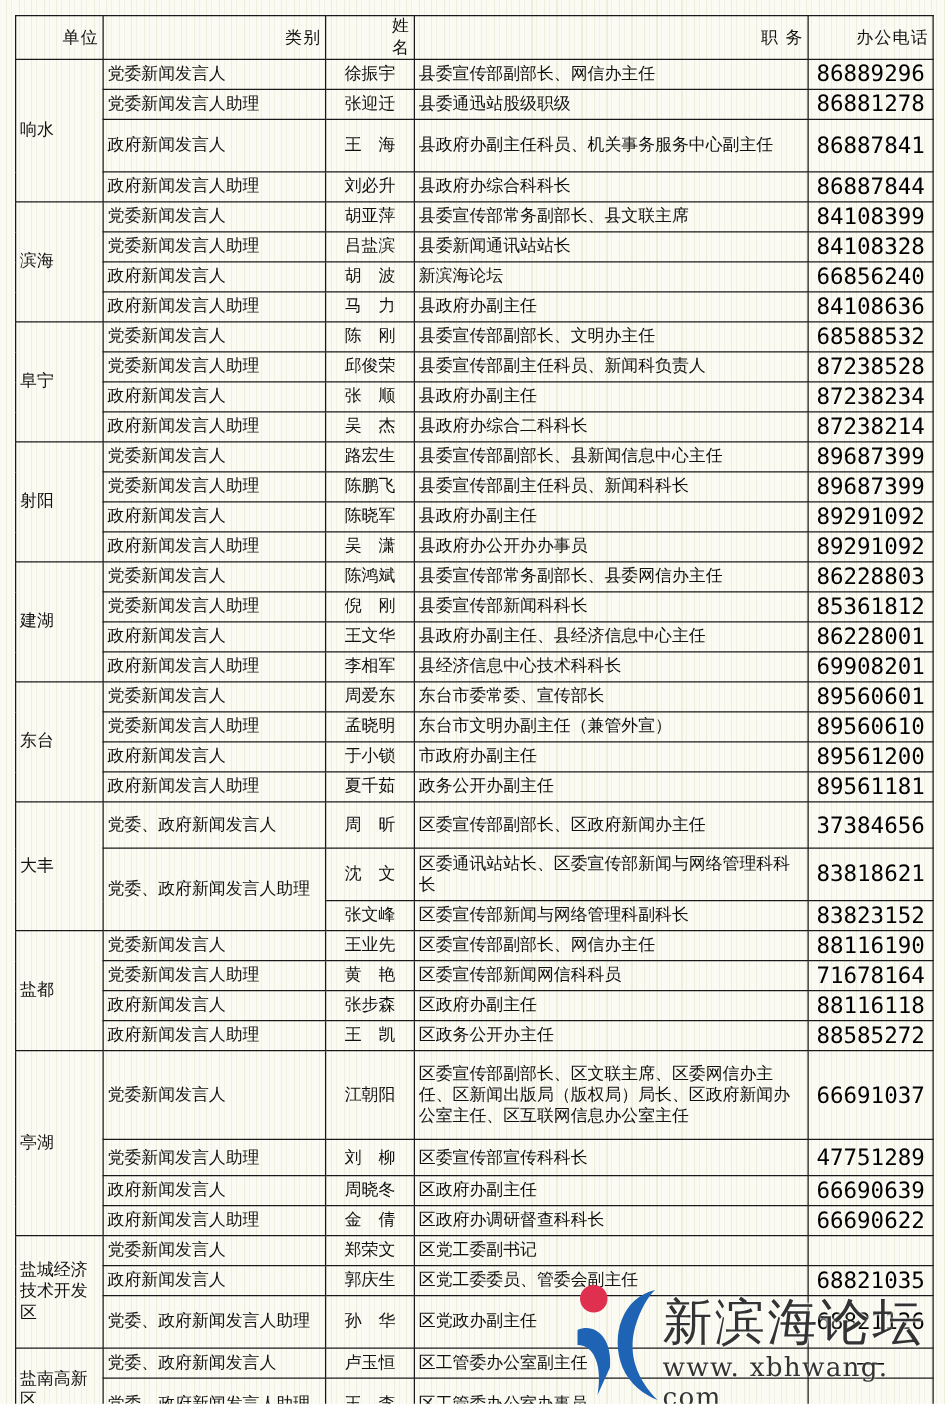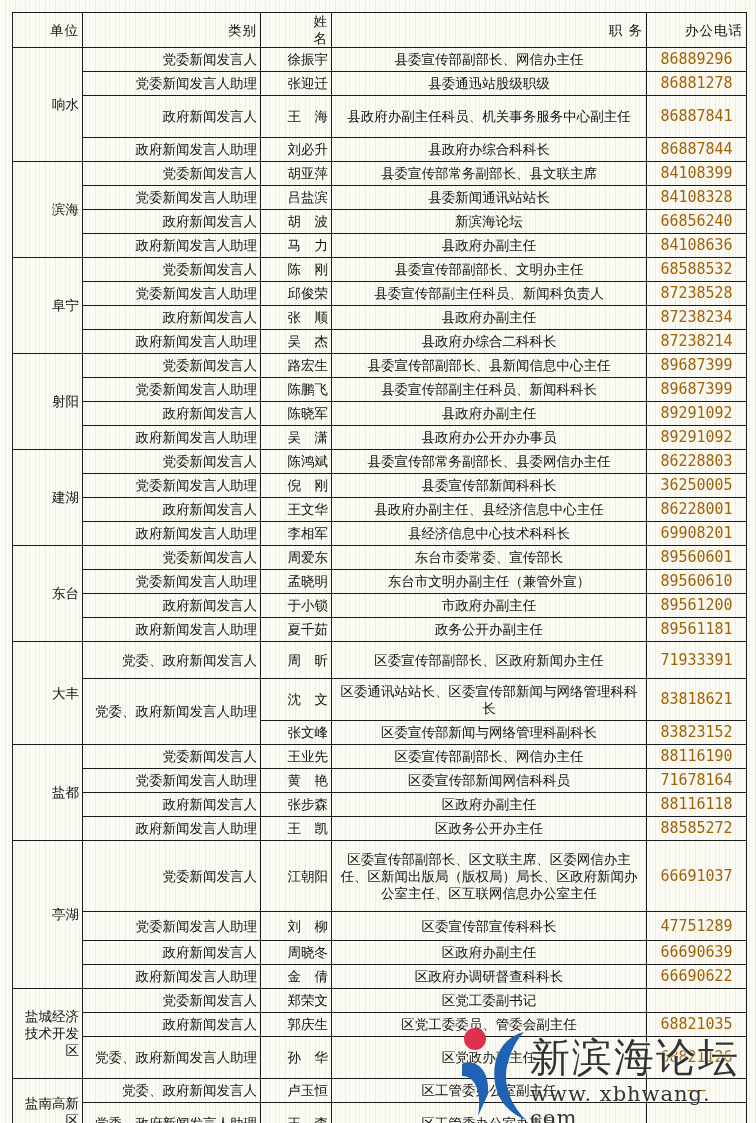--- a/index.html
+++ b/index.html
@@ -18,25 +18,25 @@
   }
   table.roster td, table.roster th {
     border: 1px solid #1a1a1a;
     padding: 0 3px;
     line-height: 17px;
     font-weight: normal;
     background: transparent;
     overflow: hidden;
   }
   table.roster th { height: 23px; text-align: right; letter-spacing: 1px; padding-left: 36px; }
-  td.unit { text-align: right; }
-  td.cat { text-align: right; }
-  td.name { text-align: right; letter-spacing: 0; }
-  td.pos { text-align: center; }
-  td.tel { text-align: center; font-family: "DejaVu Sans Mono", "Liberation Mono", monospace; font-size: 15px; color: #a16207; }
+  td.unit { text-align: left; }
+  td.cat { text-align: left; }
+  td.name { text-align: center; letter-spacing: 0; }
+  td.pos { text-align: left; }
+  td.tel { text-align: center; font-family: "DejaVu Sans Mono", "Liberation Mono", monospace; font-size: 18px; color: #000000; }
   tr.r1 td { height: 23px; }
   tr.r2 td { height: 41px; }
   tr.r3 td { height: 59px; }
   .watermark { position: absolute; left: 458px; top: 1024px; width: 290px; height: 96px; pointer-events: none; }
   .wm-text { position: absolute; left: 72px; top: 6px; font-size: 40px; color: #333; letter-spacing: 2px; font-family: "DejaVu Sans", sans-serif; text-shadow: 0 0 2px #fff, 0 0 3px #fff; }
   .wm-url { position: absolute; left: 72px; top: 58px; font-size: 21px; color: #333; font-family: "DejaVu Serif", "Liberation Serif", serif; letter-spacing: 1px; text-shadow: 0 0 2px #fff; }
   .wm-logo { position: absolute; left: 0; top: 0; }
 </style>
 </head>
 <body>
@@ -168,21 +168,21 @@
       <td class="unit" rowspan="4">建湖</td>
       <td class="cat">党委新闻发言人</td>
       <td class="name">陈鸿斌</td>
       <td class="pos">县委宣传部常务副部长、县委网信办主任</td>
       <td class="tel">86228803</td>
     </tr>
     <tr class="r1">
       <td class="cat">党委新闻发言人助理</td>
       <td class="name">倪　刚</td>
       <td class="pos">县委宣传部新闻科科长</td>
-      <td class="tel">36250005</td>
+      <td class="tel">85361812</td>
     </tr>
     <tr class="r1">
       <td class="cat">政府新闻发言人</td>
       <td class="name">王文华</td>
       <td class="pos">县政府办副主任、县经济信息中心主任</td>
       <td class="tel">86228001</td>
     </tr>
     <tr class="r1">
       <td class="cat">政府新闻发言人助理</td>
       <td class="name">李相军</td>
@@ -214,21 +214,21 @@
       <td class="name">夏千茹</td>
       <td class="pos">政务公开办副主任</td>
       <td class="tel">89561181</td>
     </tr>
 
     <tr class="r1" style="height:36px">
       <td class="unit" rowspan="3">大丰</td>
       <td class="cat" style="height:36px">党委、政府新闻发言人</td>
       <td class="name">周　昕</td>
       <td class="pos">区委宣传部副部长、区政府新闻办主任</td>
-      <td class="tel">71933391</td>
+      <td class="tel">37384656</td>
     </tr>
     <tr class="r2" style="height:38px">
       <td class="cat" rowspan="2">党委、政府新闻发言人助理</td>
       <td class="name">沈　文</td>
       <td class="pos">区委通讯站站长、区委宣传部新闻与网络管理科科长</td>
       <td class="tel">83818621</td>
     </tr>
     <tr class="r1">
       <td class="name">张文峰</td>
       <td class="pos">区委宣传部新闻与网络管理科副科长</td>

